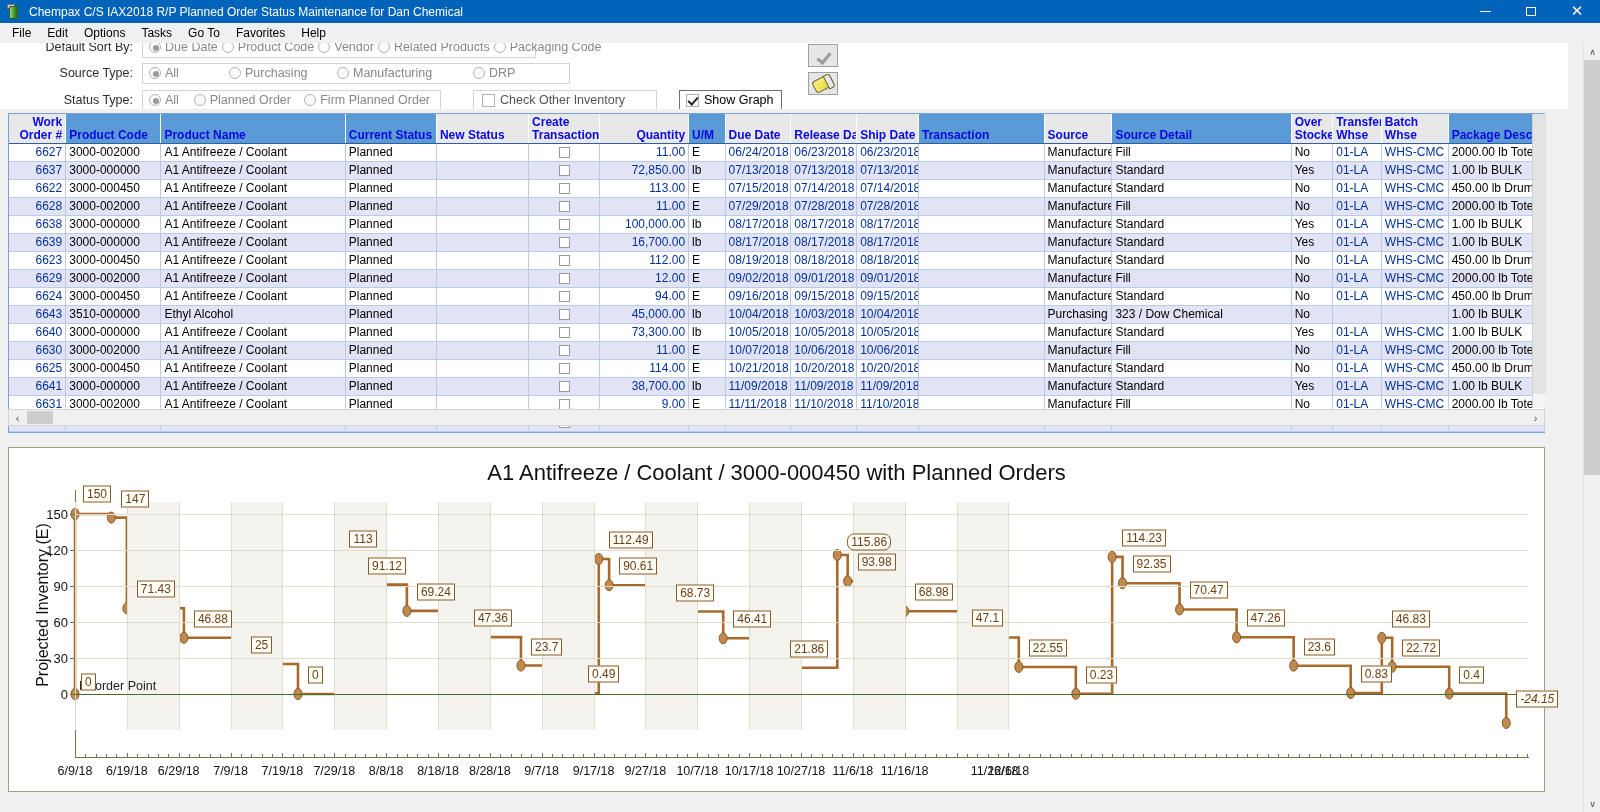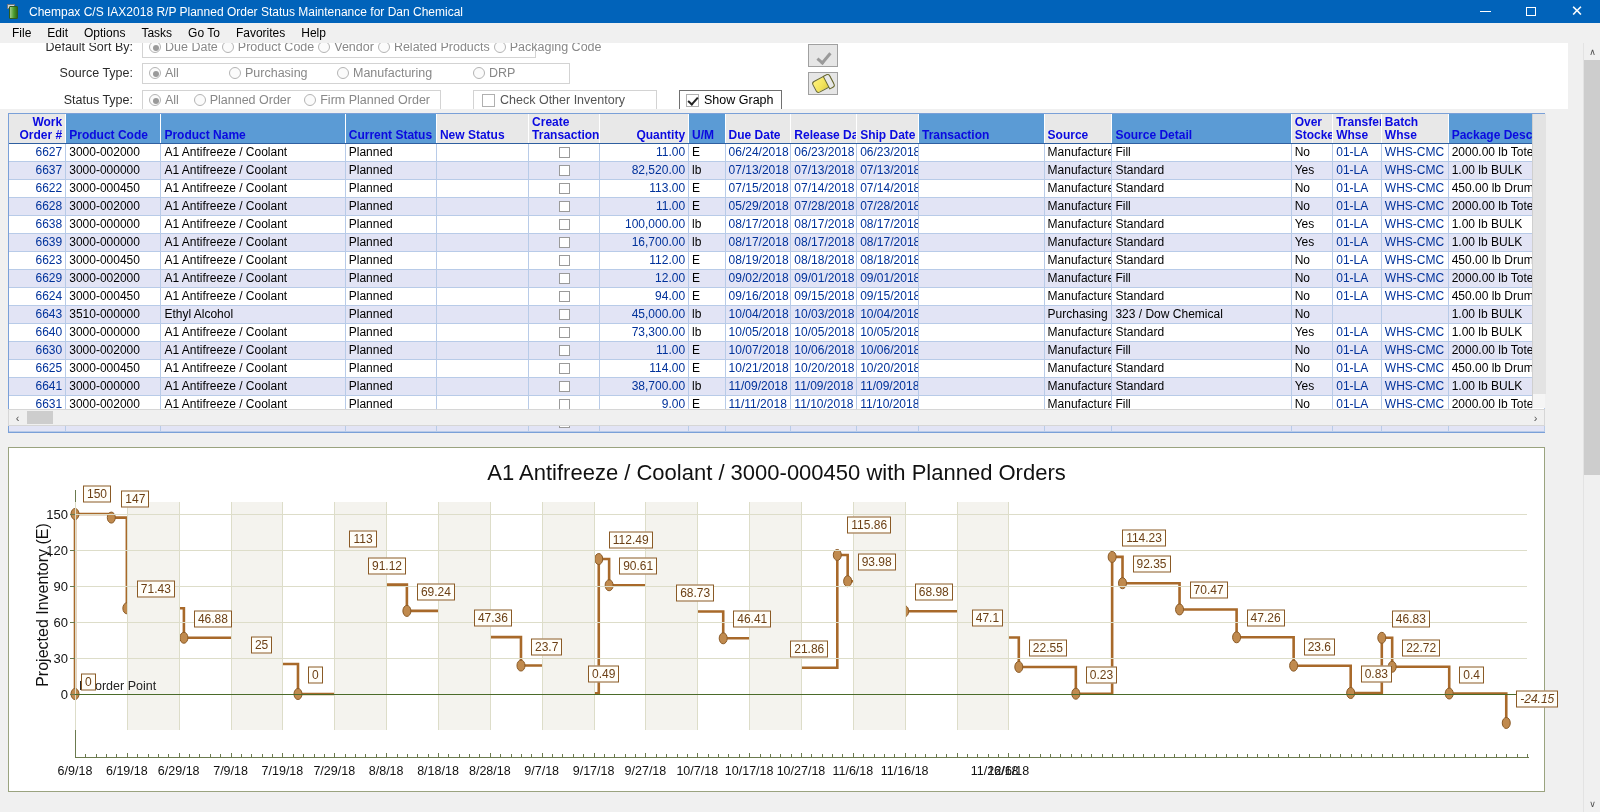--- a/index.html
+++ b/index.html
@@ -647,21 +647,21 @@
           </tr>
           <tr class="alt">
             <td class="num">6637</td>
             <td>3000-000000</td>
             <td>A1 Antifreeze / Coolant</td>
             <td>Planned</td>
             <td></td>
             <td>
               <span class="cellchk"></span>
             </td>
-            <td class="num">82,520.00</td>
+            <td class="num">72,850.00</td>
             <td>lb</td>
             <td class="blue">07/13/2018</td>
             <td class="blue">07/13/2018</td>
             <td class="blue">07/13/2018</td>
             <td></td>
             <td>Manufacture</td>
             <td>Standard</td>
             <td>Yes</td>
             <td class="blue">01-LA</td>
             <td class="blue">WHS-CMC</td>
@@ -693,21 +693,21 @@
             <td class="num">6628</td>
             <td>3000-002000</td>
             <td>A1 Antifreeze / Coolant</td>
             <td>Planned</td>
             <td></td>
             <td>
               <span class="cellchk"></span>
             </td>
             <td class="num">11.00</td>
             <td>E</td>
-            <td class="blue">05/29/2018</td>
+            <td class="blue">07/29/2018</td>
             <td class="blue">07/28/2018</td>
             <td class="blue">07/28/2018</td>
             <td></td>
             <td>Manufacture</td>
             <td>Fill</td>
             <td>No</td>
             <td class="blue">01-LA</td>
             <td class="blue">WHS-CMC</td>
             <td>2000.00 lb Tote</td>
           </tr>
@@ -1271,21 +1271,21 @@
         <div class="dlabel" style="left: 293px; top: 63.656px;">91.12</div>
         <div class="dlabel" style="left: 341.886px; top: 89.912px;">69.24</div>
         <div class="dlabel" style="left: 398.929px; top: 116.168px;">47.36</div>
         <div class="dlabel" style="left: 455.971px; top: 144.56px;">23.7</div>
         <div class="dlabel" style="left: 513.014px; top: 172.412px;">0.49</div>
         <div class="dlabel" style="left: 533.757px; top: 38.012px;">112.49</div>
         <div class="dlabel" style="left: 544.129px; top: 64.268px;">90.61</div>
         <div class="dlabel" style="left: 601.171px; top: 90.524px;">68.73</div>
         <div class="dlabel" style="left: 658.214px; top: 117.308px;">46.41</div>
         <div class="dlabel" style="left: 715.257px; top: 146.768px;">21.86</div>
-        <div class="dlabel" style="left: 772.3px; top: 23px;">115.86</div>
+        <div class="dlabel" style="left: 772.3px; top: 40px; border-radius: 7px;">115.86</div>
         <div class="dlabel" style="left: 782.671px; top: 60.224px;">93.98</div>
         <div class="dlabel" style="left: 839.714px; top: 90.224px;">68.98</div>
         <div class="dlabel" style="left: 896.757px; top: 116.48px;">47.1</div>
         <div class="dlabel" style="left: 953.8px; top: 145.94px; text-align: right;">22.55</div>
         <div class="dlabel" style="left: 1010.84px; top: 172.724px;">0.23</div>
         <div class="dlabel" style="left: 1047.14px; top: 35.924px;">114.23</div>
         <div class="dlabel" style="left: 1057.51px; top: 62.18px;">92.35</div>
         <div class="dlabel" style="left: 1114.56px; top: 88.436px;">70.47</div>
         <div class="dlabel" style="left: 1171.6px; top: 116.288px;">47.26</div>
         <div class="dlabel" style="left: 1228.64px; top: 144.68px;">23.6</div>

